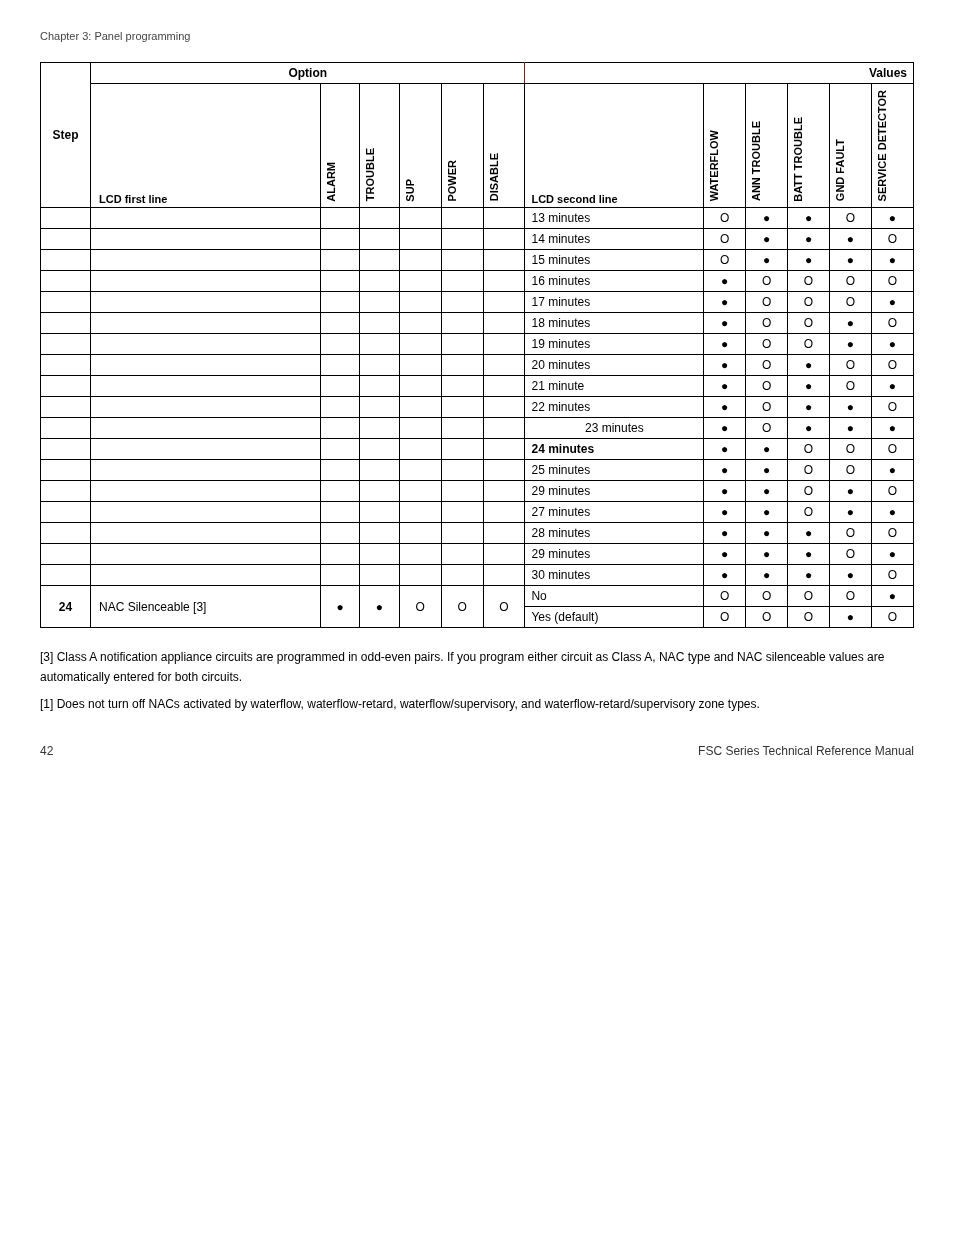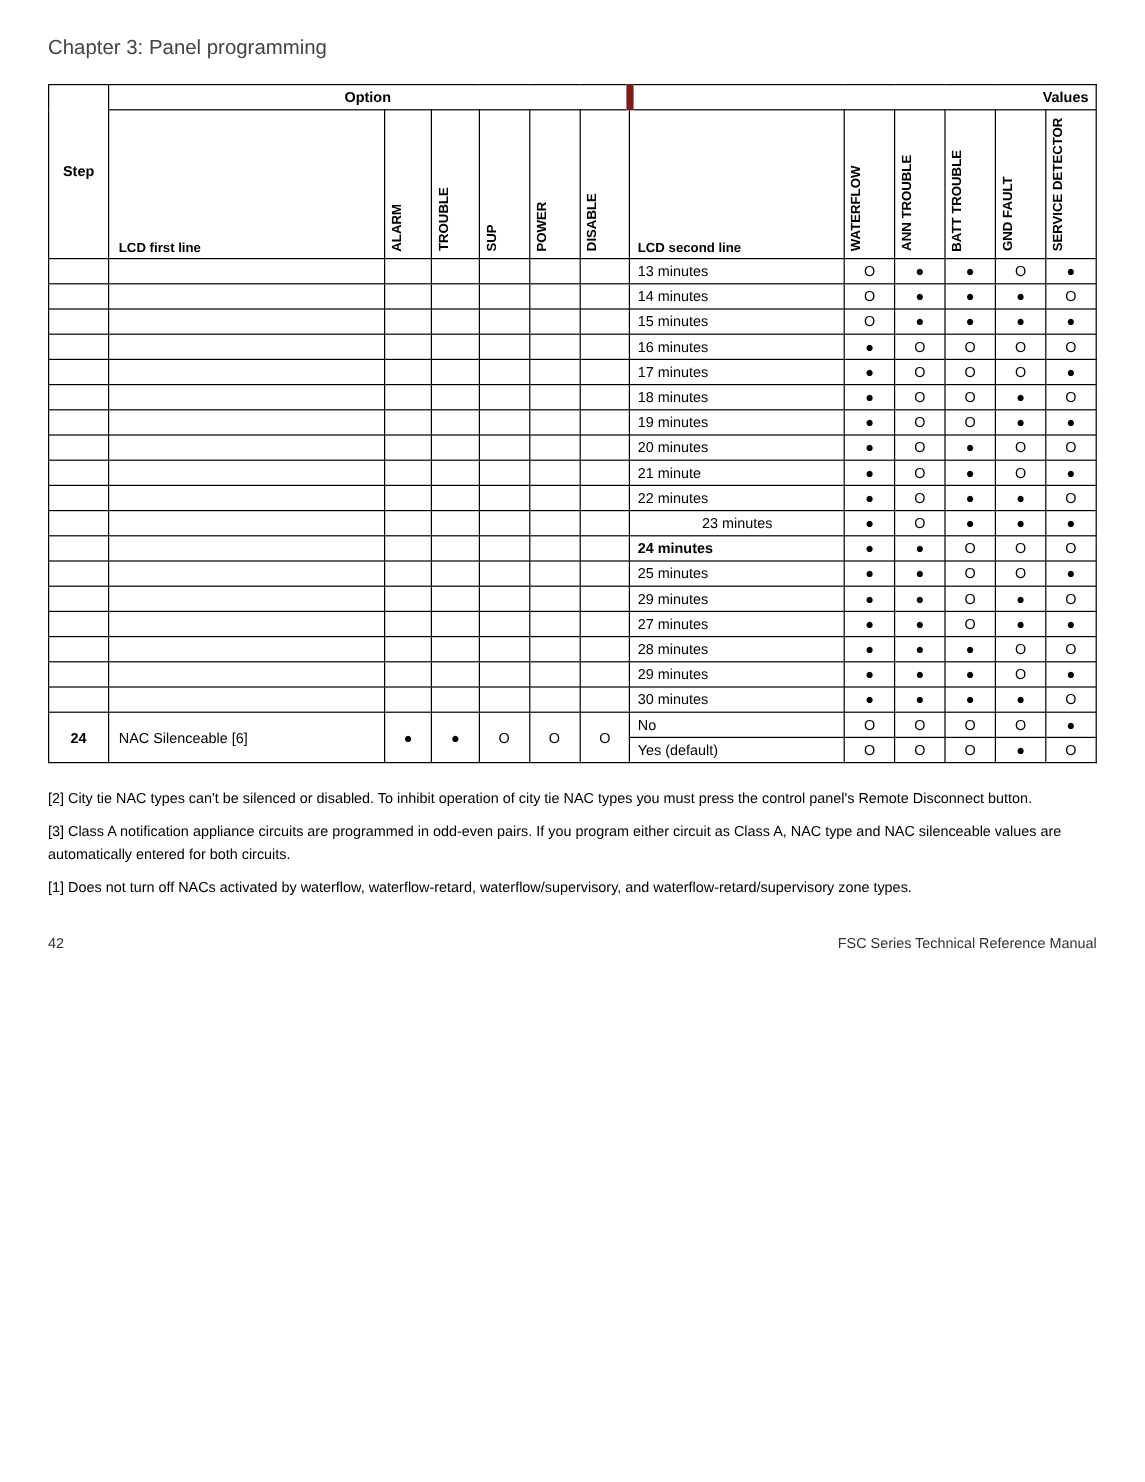--- a/index.html
+++ b/index.html
@@ -6,21 +6,21 @@
     body {
       font-family: Arial, Helvetica, sans-serif;
       font-size: 13px;
       background: #fff;
       color: #000;
       padding: 30px 40px;
       width: 954px;
       min-height: 1235px;
     }
     .chapter-header {
-      font-size: 17px;
+      font-size: 11px;
       color: #444;
       margin-bottom: 20px;
     }
     table {
       border-collapse: collapse;
       width: 100%;
       margin-bottom: 20px;
     }
     th, td {
       border: 1px solid #000;
@@ -76,21 +76,21 @@
     .page-footer {
       margin-top: 30px;
       display: flex;
       justify-content: space-between;
       font-size: 12px;
       color: #333;
     }
     .top-header-option {
       text-align: center;
       font-weight: bold;
-      border-right: 6px solid #7f1d1d;
+      border-right: 1px solid #7f1d1d;
     }
     .top-header-values {
       text-align: right;
       font-weight: bold;
     }
   </style>
 </head>
 <body>
 
 <div class="chapter-header">Chapter 3: Panel programming</div>
@@ -405,21 +405,21 @@
       <td></td>
       <td class="lcd-second-line-cell" style="text-align:left; padding-left:6px;">30 minutes</td>
       <td>●</td>
       <td>●</td>
       <td>●</td>
       <td>●</td>
       <td>O</td>
     </tr>
       <tr>
         <td rowspan="2" class="step-cell" style="font-weight:bold;">24</td>
-        <td rowspan="2" class="nac-label" style="text-align:left; padding-left:8px;">NAC Silenceable [6]</td>
+        <td rowspan="2" class="nac-label" style="text-align:left; padding-left:8px;">NAC Silenceable [3]</td>
         <td rowspan="2">●</td>
         <td rowspan="2">●</td>
         <td rowspan="2">O</td>
         <td rowspan="2">O</td>
         <td rowspan="2">O</td>
         <td class="lcd-second-line-cell" style="text-align:left; padding-left:6px;">No</td>
         <td>O</td>
         <td>O</td>
         <td>O</td>
         <td>O</td>
@@ -430,21 +430,20 @@
         <td>O</td>
         <td>O</td>
         <td>O</td>
         <td>●</td>
         <td>O</td>
       </tr>
     </tbody>
 </table>
 
 <div class="footnotes">
-    <p>[2] City tie NAC types can't be silenced or disabled. To inhibit operation of city tie NAC types you must press the control panel's Remote Disconnect button.</p>
     <p>[3] Class A notification appliance circuits are programmed in odd-even pairs. If you program either circuit as Class A, NAC type and NAC silenceable values are automatically entered for both circuits.</p>
     <p>[1] Does not turn off NACs activated by waterflow, waterflow-retard, waterflow/supervisory, and waterflow-retard/supervisory zone types.</p>
   </div>
 
 <div class="page-footer">
   <span>42</span>
   <span>FSC Series Technical Reference Manual</span>
 </div>
 
 </body></html>

